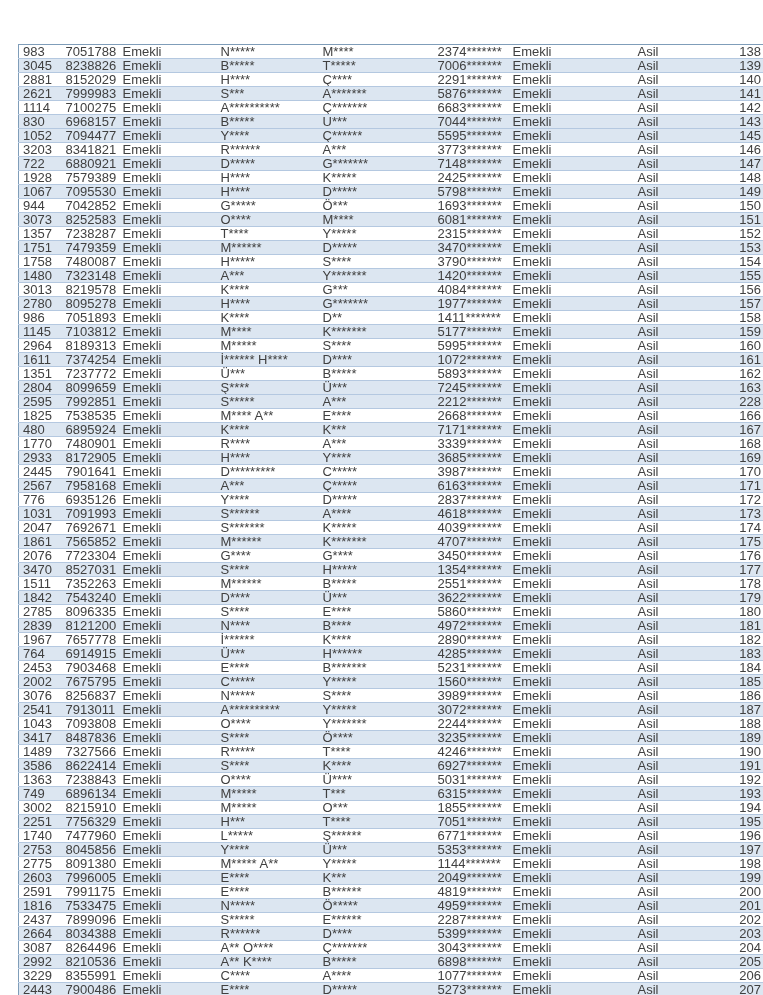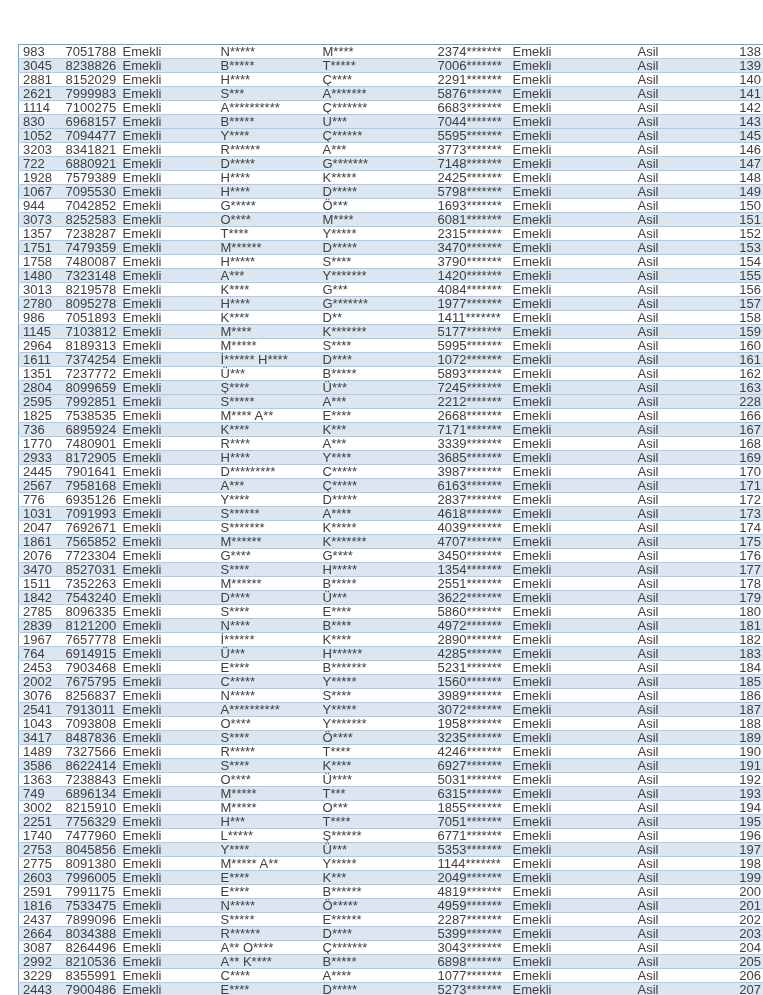--- a/index.html
+++ b/index.html
@@ -358,21 +358,21 @@
           <td>7538535</td>
           <td>Emekli</td>
           <td>M**** A**</td>
           <td>E****</td>
           <td>2668*******</td>
           <td>Emekli</td>
           <td>Asil</td>
           <td class="right">166</td>
         </tr>
         <tr class="alt">
-          <td>736</td>
+          <td>480</td>
           <td>6895924</td>
           <td>Emekli</td>
           <td>K****</td>
           <td>K***</td>
           <td>7171*******</td>
           <td>Emekli</td>
           <td>Asil</td>
           <td class="right">167</td>
         </tr>
         <tr>
@@ -594,21 +594,21 @@
           <td>Emekli</td>
           <td>Asil</td>
           <td class="right">187</td>
         </tr>
         <tr>
           <td>1043</td>
           <td>7093808</td>
           <td>Emekli</td>
           <td>O****</td>
           <td>Y*******</td>
-          <td>1958*******</td>
+          <td>2244*******</td>
           <td>Emekli</td>
           <td>Asil</td>
           <td class="right">188</td>
         </tr>
         <tr class="alt">
           <td>3417</td>
           <td>8487836</td>
           <td>Emekli</td>
           <td>S****</td>
           <td>Ö****</td>

